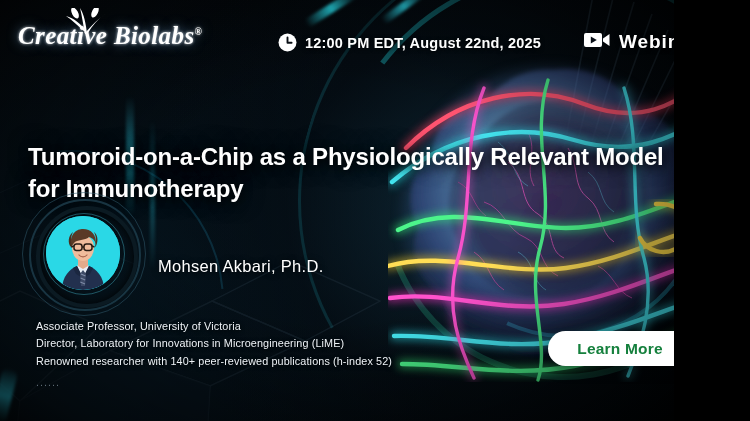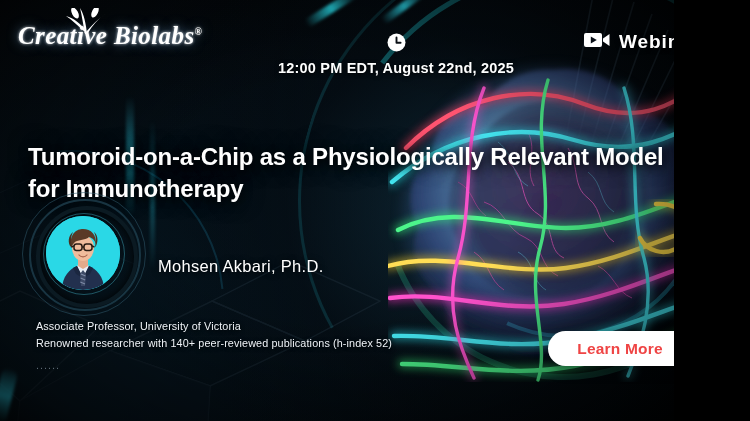--- a/index.html
+++ b/index.html
@@ -48,21 +48,21 @@
     font-size:25px;color:#ffffff;letter-spacing:.4px;white-space:nowrap;
     text-shadow:0 0 12px rgba(140,200,255,.55),0 0 3px rgba(255,255,255,.85);
   }
   .logo-reg{font-size:10px;vertical-align:super;font-style:normal;}
   .logo-sub{
     font-family:"Liberation Sans",sans-serif;font-style:italic;font-weight:bold;
     font-size:14px;color:#f2f6fa;margin-top:3px;text-align:right;padding-right:6px;
     text-shadow:0 0 8px rgba(120,190,255,.5);
   }
 
-  .meta{position:absolute;left:278px;top:33px;display:flex;align-items:center;gap:8px;flex-direction:column;}
+  .meta{position:absolute;left:278px;top:33px;display:flex;align-items:center;gap:8px;}
   .meta-text{
     font-size:14.5px;font-weight:bold;color:#fdfefe;letter-spacing:.2px;white-space:nowrap;
     text-shadow:0 1px 4px rgba(0,0,0,.9);
   }
   .webinars{position:absolute;left:584px;top:31px;display:flex;align-items:flex-start;gap:9px;}
   .webinars-text{
     font-size:19px;font-weight:bold;color:#ffffff;letter-spacing:.9px;white-space:nowrap;
     text-shadow:0 1px 5px rgba(0,0,0,.85);
   }
 
@@ -96,21 +96,21 @@
     font-size:10.8px;color:#5d6a74;letter-spacing:1px;margin-top:6px;
   }
 
   
   .cta{
     position:absolute;left:548px;top:331px;width:172px;height:35px;border-radius:18px;
     background:#ffffff;display:flex;align-items:center;justify-content:center;gap:13px;
     box-shadow:0 3px 14px rgba(0,0,0,.45);cursor:pointer;
   }
   .cta-label{
-    font-size:15.5px;font-weight:bold;color:#ef4444;letter-spacing:.2px;
+    font-size:15.5px;font-weight:bold;color:#15803d;letter-spacing:.2px;
   }
 </style>
 </head>
 <body>
 
 <div id="banner">
 
   <div class="bg-base"></div>
 
   <svg class="bg-hex" viewBox="0 0 430 330">
@@ -315,20 +315,21 @@
 
         <path d="M33 39 C35 41.5 39 41.5 41 39" stroke="#a9644a" stroke-width="1.2" fill="none" stroke-linecap="round"></path>
       </svg>
     </div>
   </div>
 
   <div class="speaker-name">Mohsen Akbari, Ph.D.</div>
 
   <div class="bio">
     <div class="bio-line">Associate Professor, University of Victoria</div>
+    <div class="bio-line">Director, Laboratory for Innovations in Microengineering (LiME)</div>
     <div class="bio-line">Renowned researcher with 140+ peer-reviewed publications (h-index 52)</div>
     <div class="bio-dots">......</div>
   </div>
 
   <div class="cta">
     <span class="cta-label">Learn More</span>
     <svg width="15" height="15" viewBox="0 0 15 15">
       <path d="M4.5 2 L10.5 7.5 L4.5 13" stroke="#24b3b0" stroke-width="2.6" fill="none" stroke-linecap="round" stroke-linejoin="round"></path>
     </svg>
   </div>

